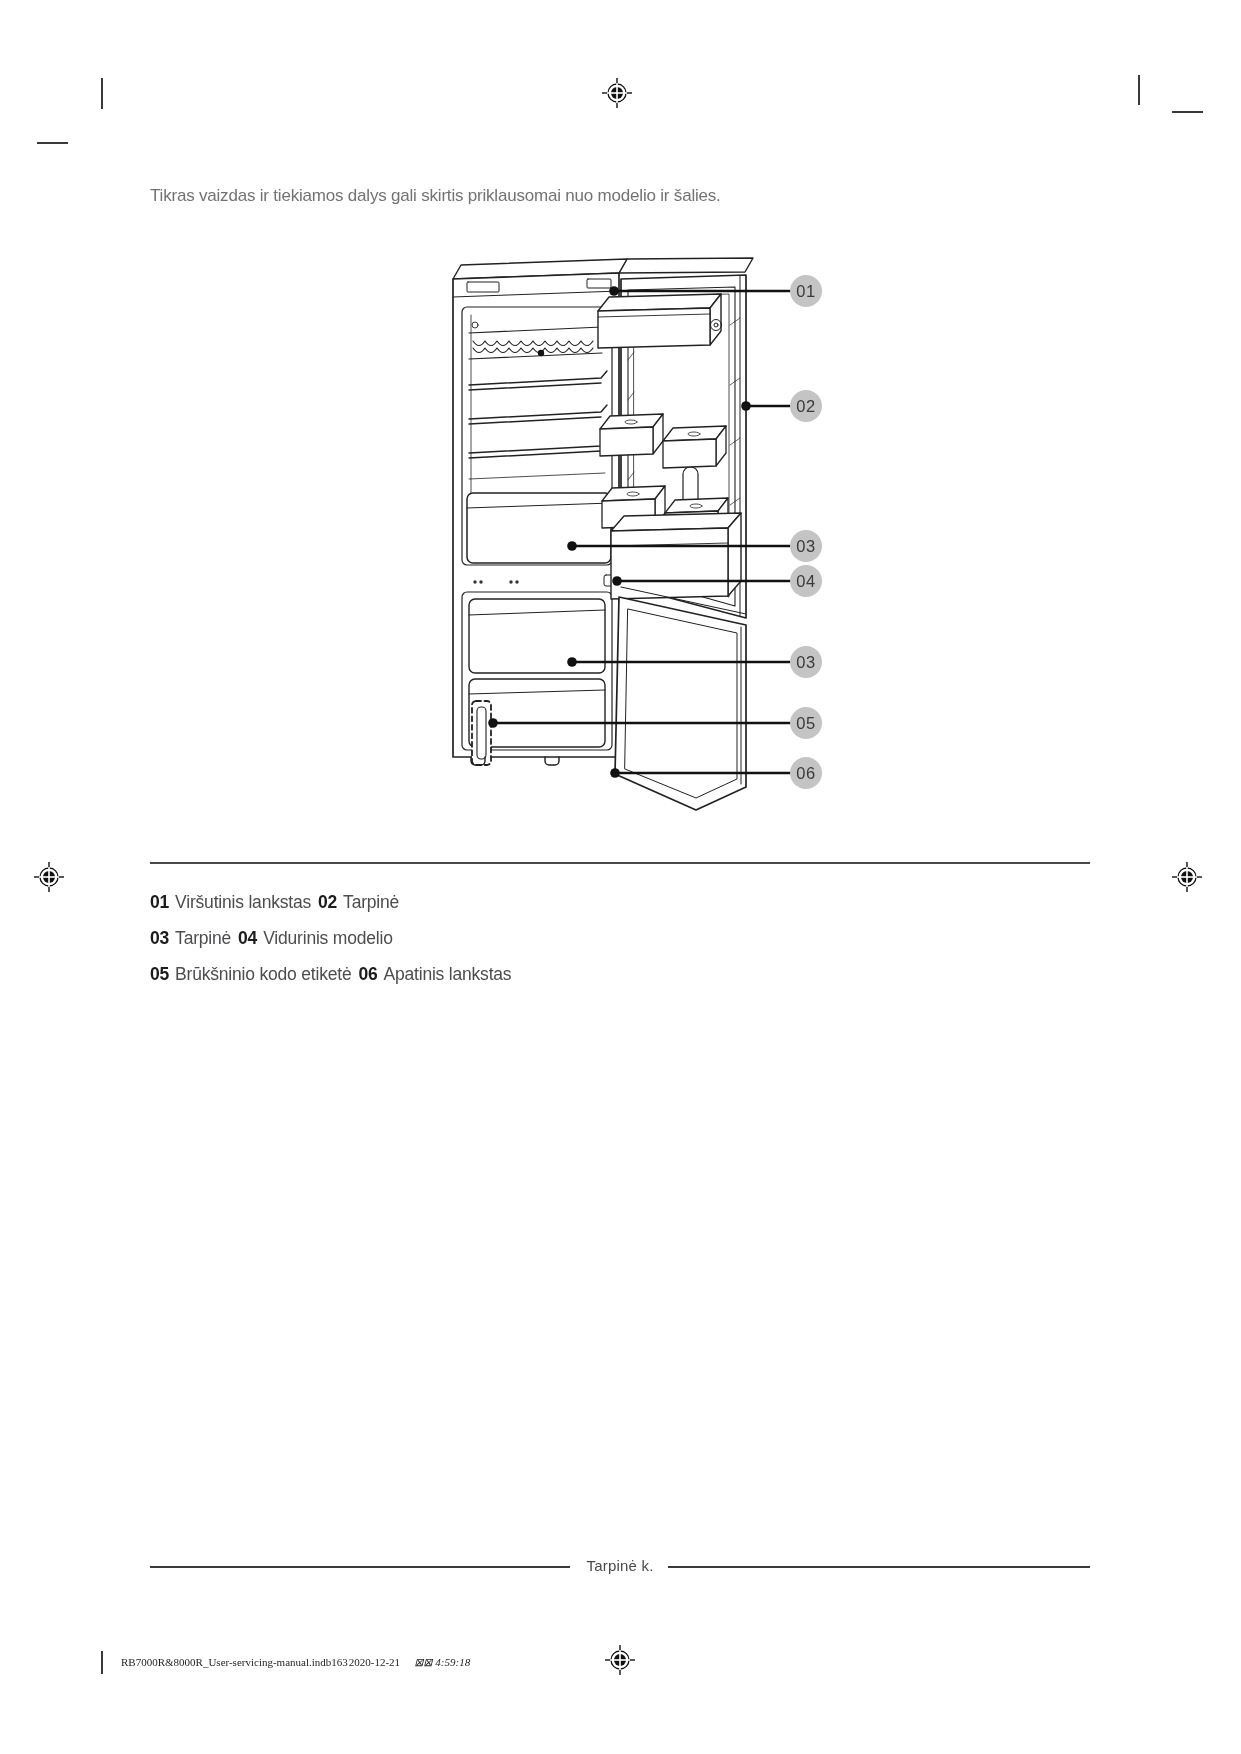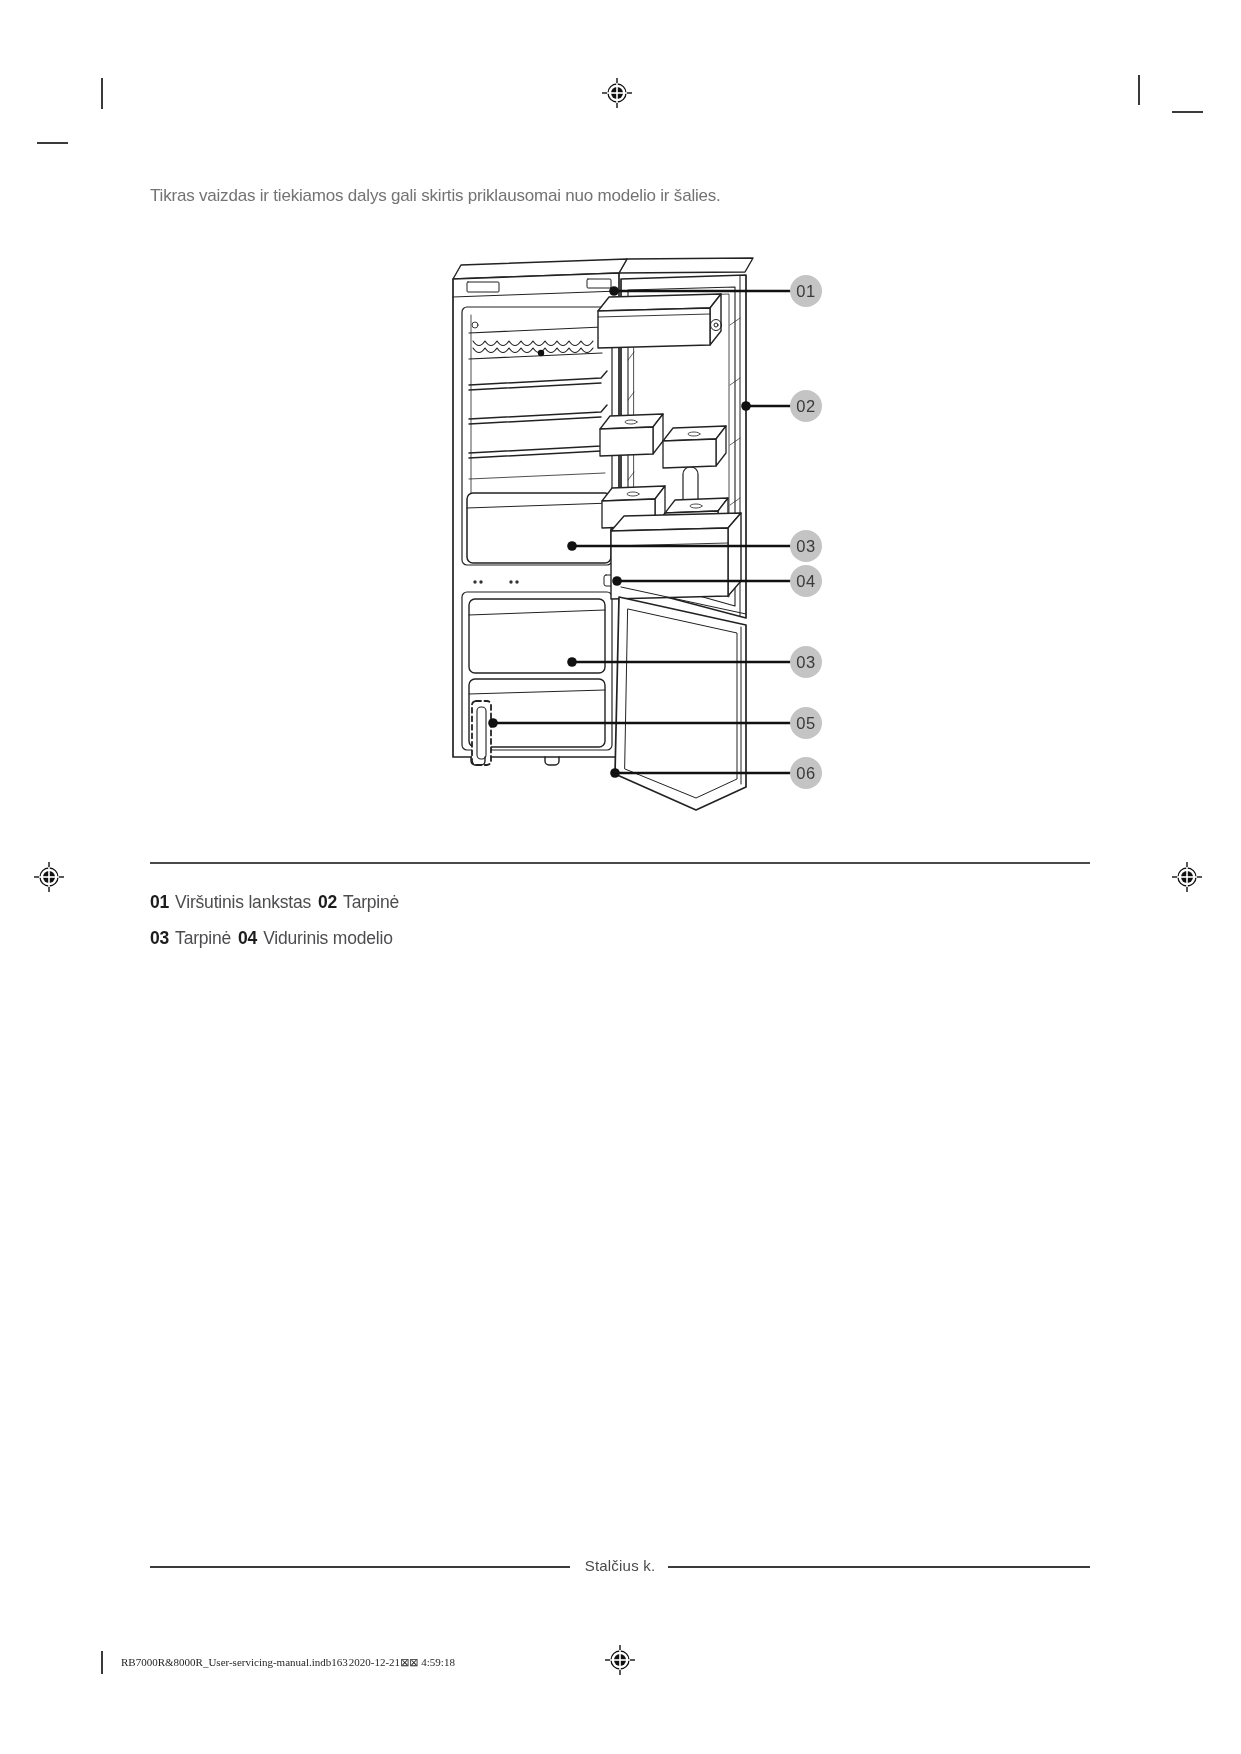--- a/index.html
+++ b/index.html
@@ -30,21 +30,21 @@
     font-size:15px;color:#4a4a4a;letter-spacing:0.2px;
   }
   
   .printline{
     left:121px;top:1656px;
     font-family:"Liberation Serif",serif;font-size:11px;color:#1f1f1f;
     white-space:nowrap;
   }
   .printline .pg{margin-left:0;}
   .printline .dt{margin-left:1px;}
-  .printline .tm{}
+  .printline .tm{margin-left:14px;font-style:italic;}
   .regmark{position:absolute;width:30px;height:30px;}
 </style>
 </head>
 <body>
 
 <div class="cropline" style="left:101px;top:78px;width:2px;height:31px;"></div>
 <div class="cropline" style="left:37px;top:142px;width:31px;height:2px;"></div>
 <div class="cropline" style="left:1138px;top:75px;width:2px;height:30px;"></div>
 <div class="cropline" style="left:1172px;top:111px;width:31px;height:2px;"></div>
 <div class="cropline" style="left:101px;top:1651px;width:2px;height:23px;"></div>
@@ -226,21 +226,24 @@
 </svg>
 
 <div class="abs legend-divider"></div>
 <div class="abs legend">
   <div class="legend-row">
     <span class="legend-num">01</span><span class="legend-label">Viršutinis lankstas</span><span class="legend-num">02</span><span class="legend-label">Tarpinė</span>
   </div>
   <div class="legend-row">
     <span class="legend-num">03</span><span class="legend-label">Tarpinė</span><span class="legend-num">04</span><span class="legend-label">Vidurinis modelio</span>
   </div>
+  <div class="legend-row">
+    <span class="legend-num">05</span><span class="legend-label">Brūkšninio kodo etiketė</span><span class="legend-num">06</span><span class="legend-label">Apatinis lankstas</span>
+  </div>
 </div>
 
 <div class="footer-rule" style="left:150px;width:420px;"></div>
-<div class="abs footer-lang">Stalčius k.</div>
+<div class="abs footer-lang">Tarpinė k.</div>
 <div class="footer-rule" style="left:668px;width:422px;"></div>
 
 <div class="abs printline">
   <span>RB7000R&amp;8000R_User-servicing-manual.indb</span><span class="pg">163</span><span class="dt">2020-12-21</span><span class="tm">⊠⊠ 4:59:18</span>
 </div>
 
 </body></html>

